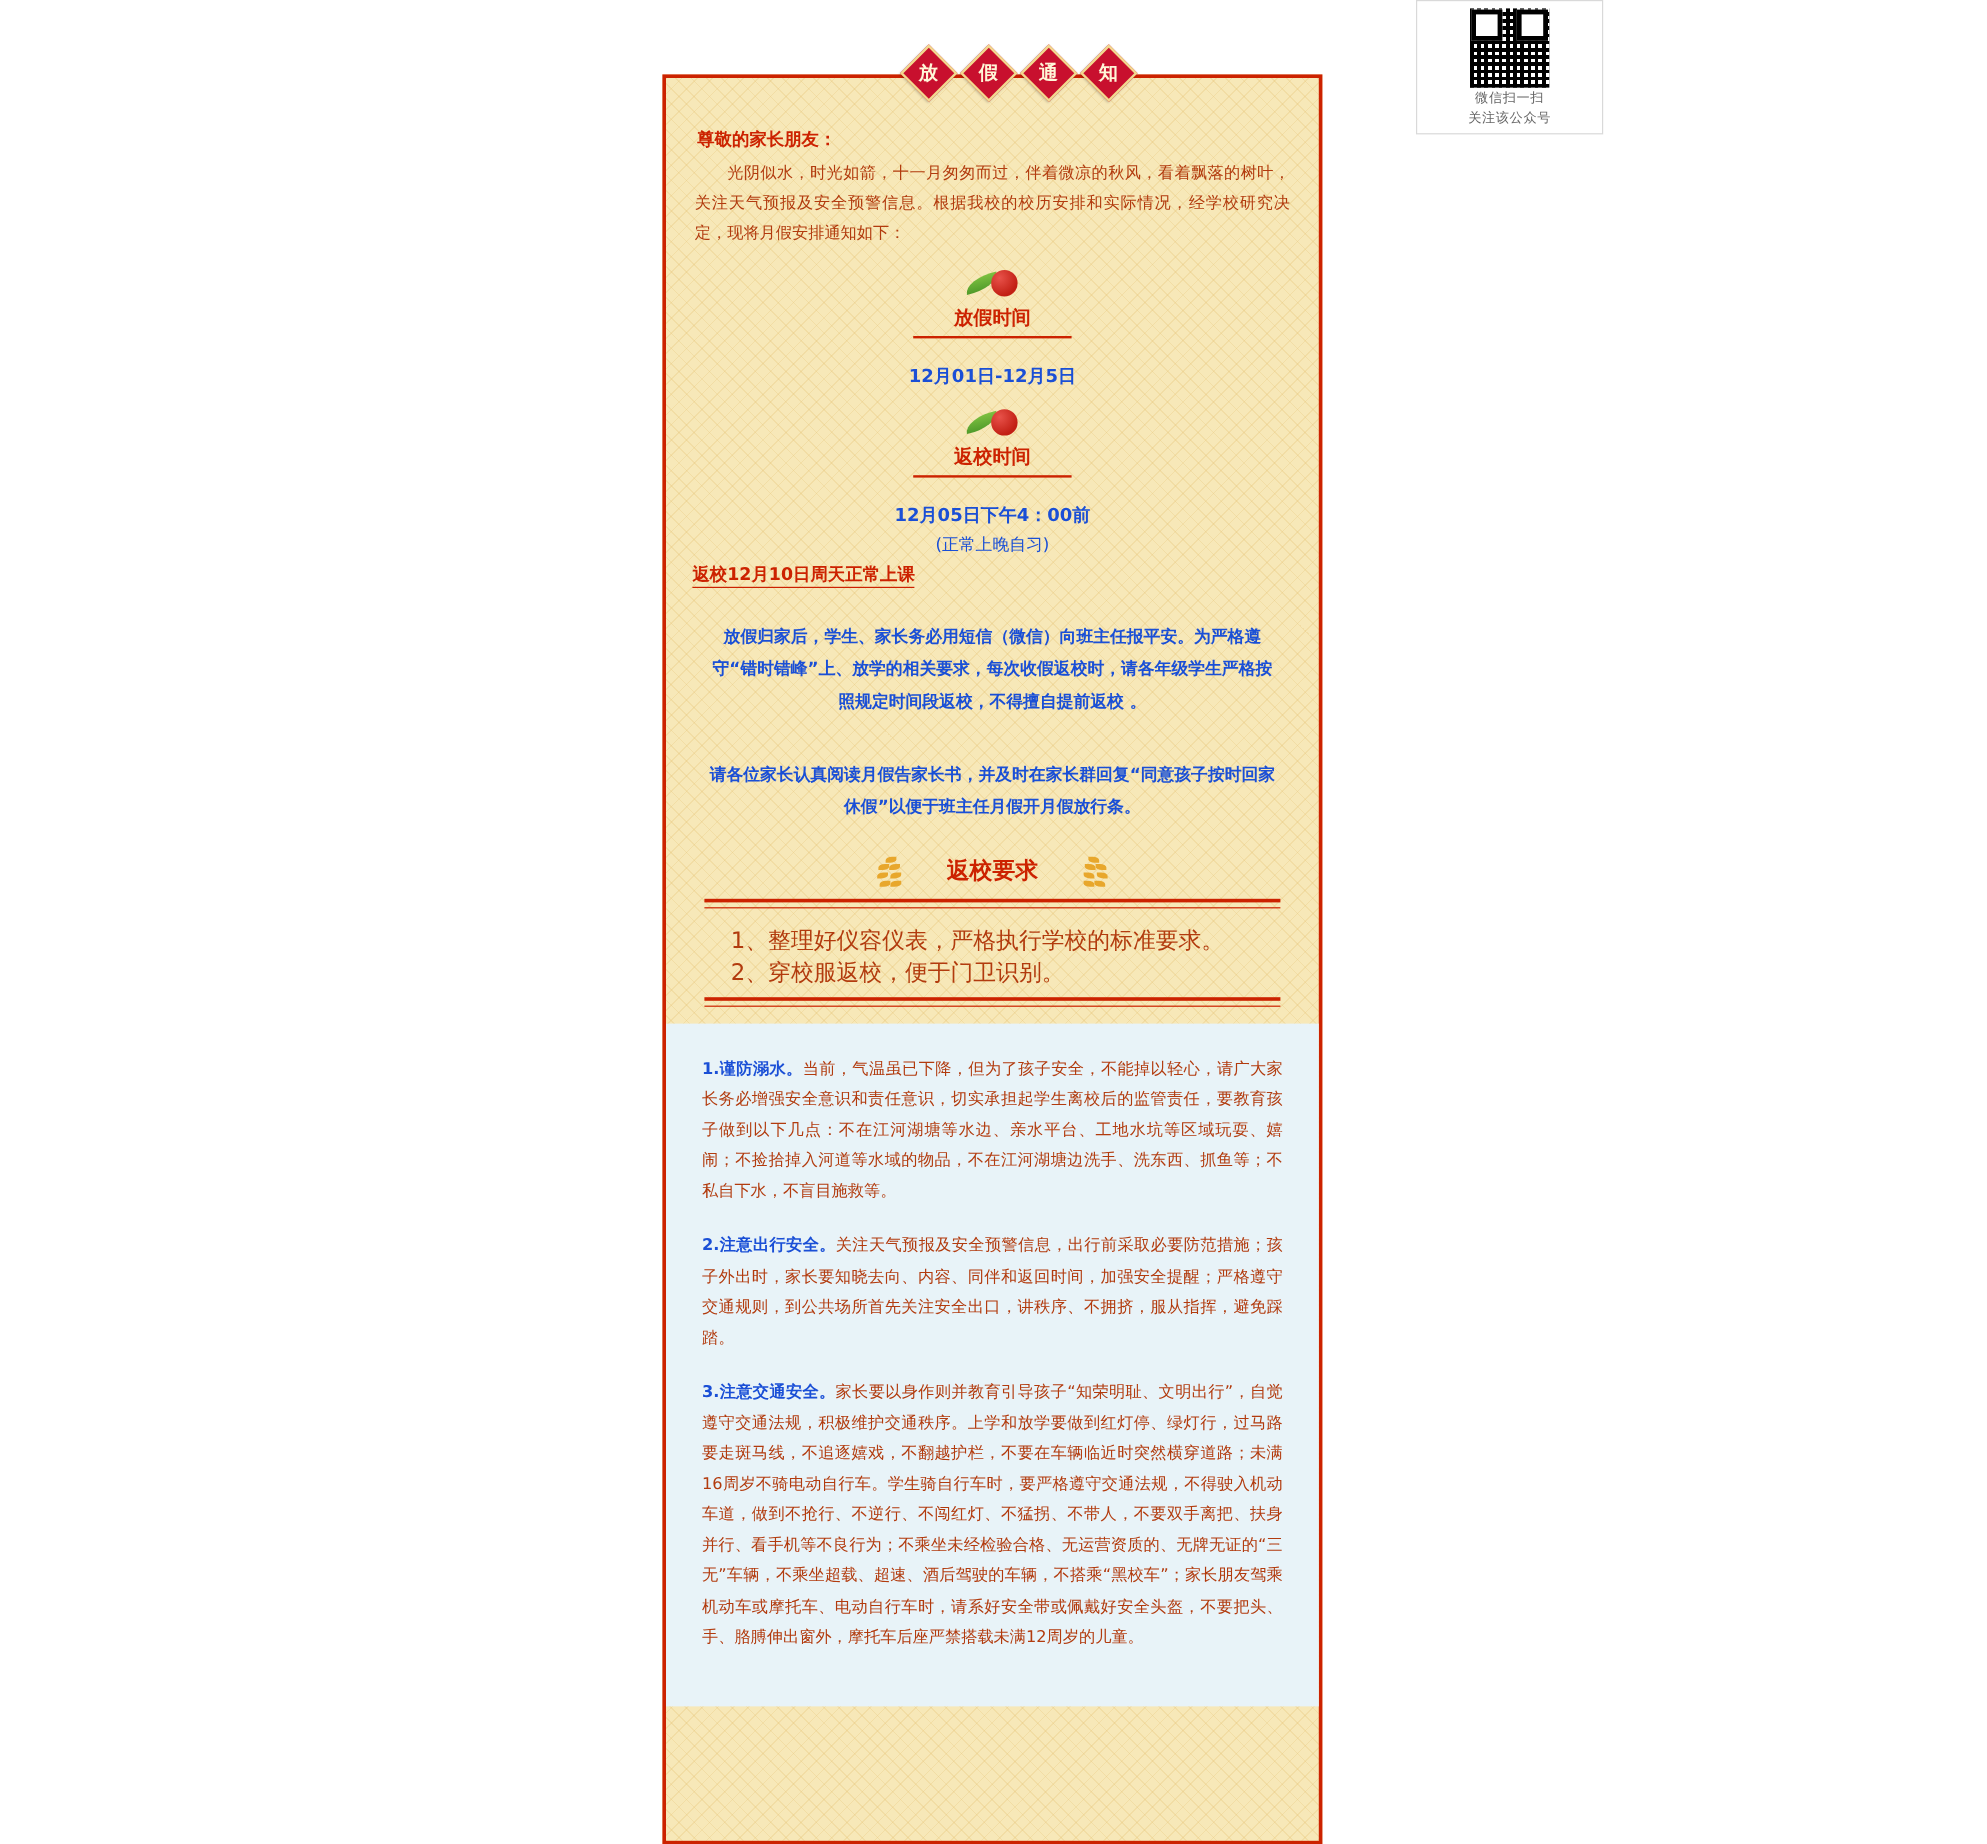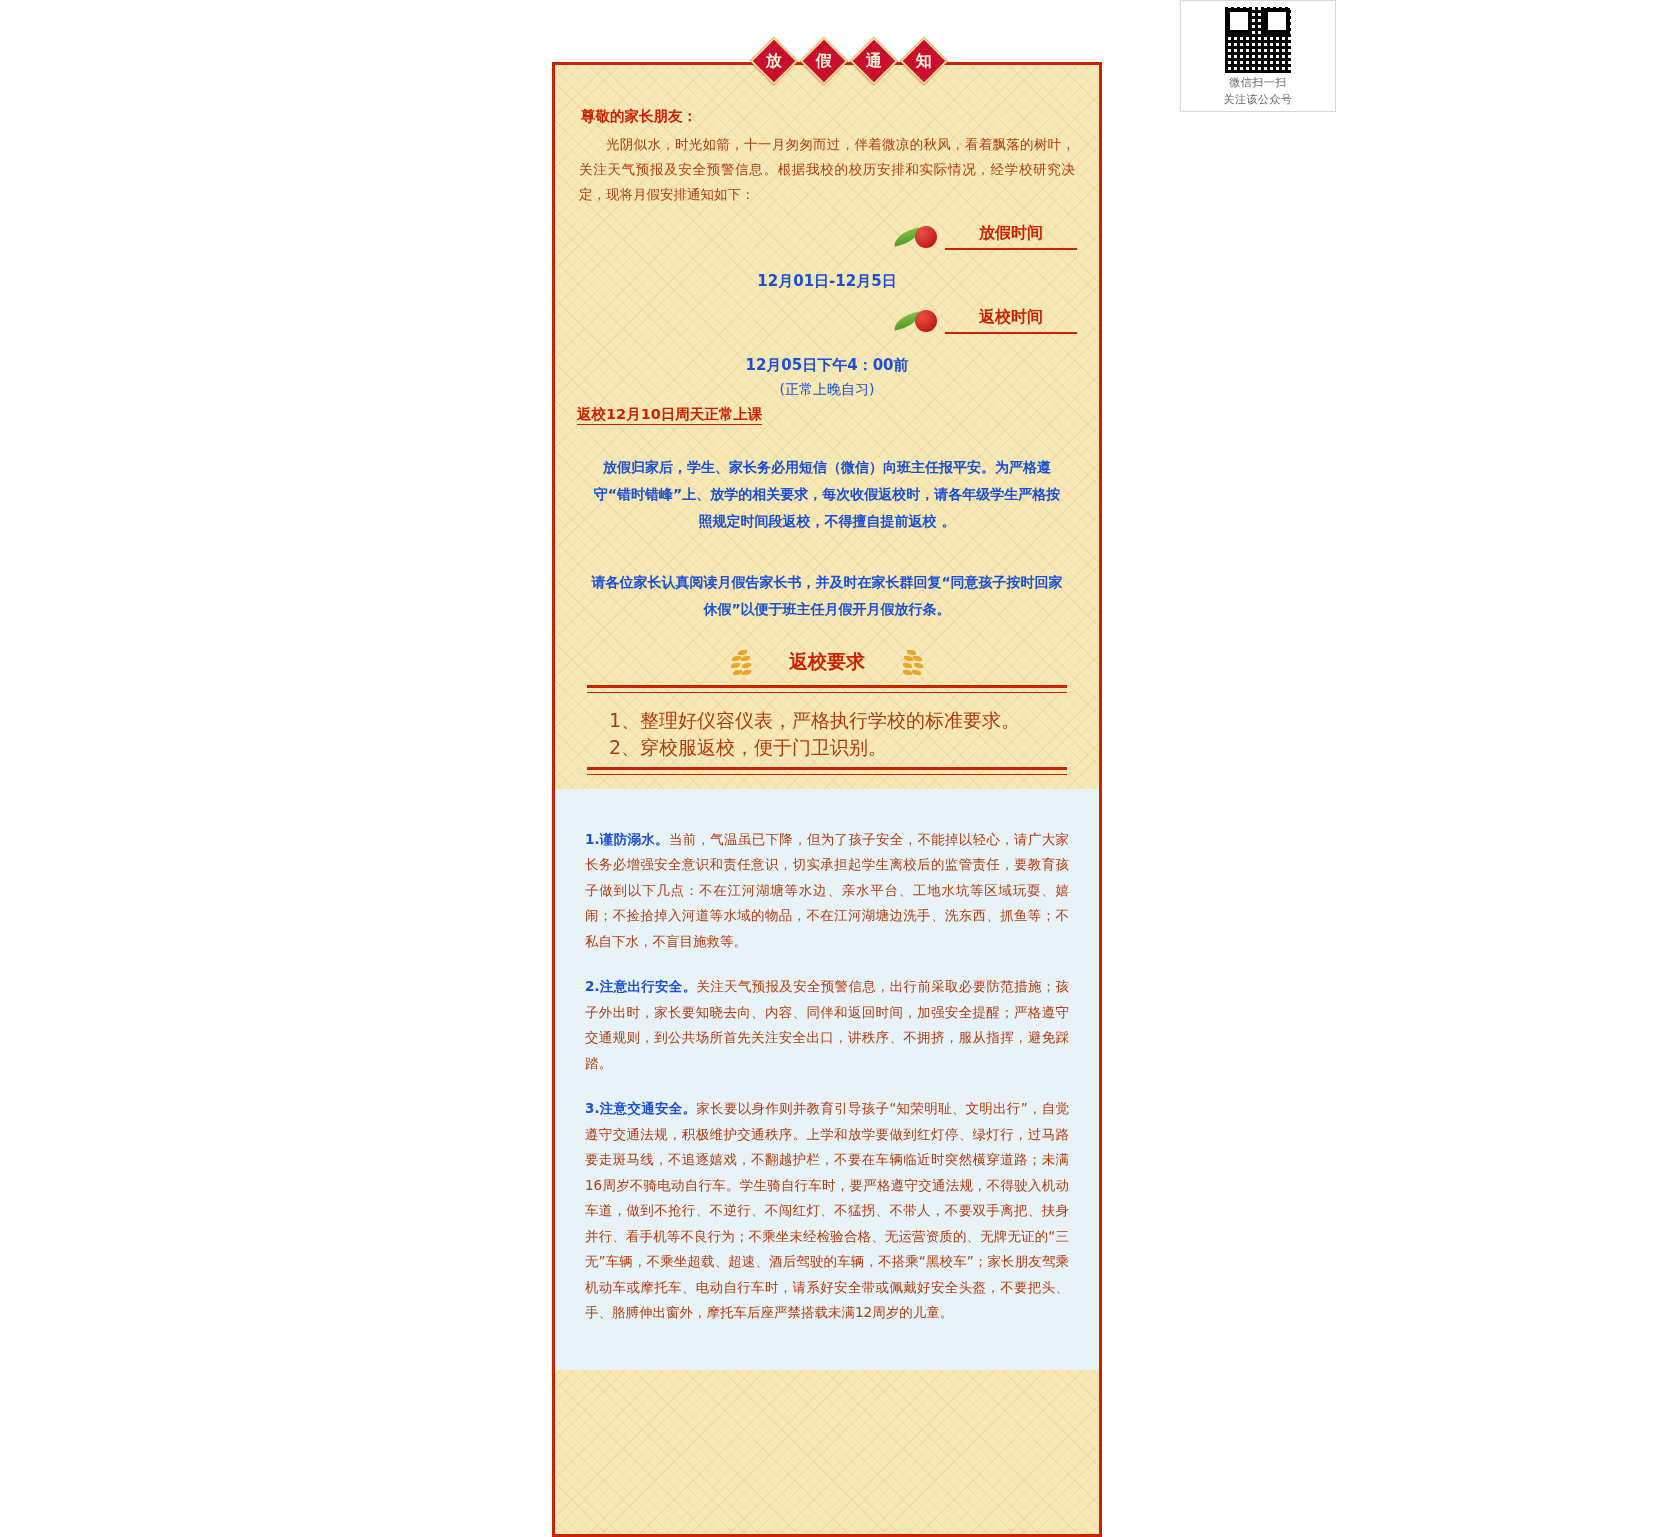--- a/index.html
+++ b/index.html
@@ -122,23 +122,24 @@
     text-indent: 2em;
     font-family: "DejaVu Sans", sans-serif;
     margin: 0 2px 14px 2px;
     text-align: justify;
   }
 
   
   .fruit-head {
     display: flex;
     align-items: center;
-    justify-content: flex-end;
+    justify-content: flex-start;
     gap: 6px;
     margin: 16px 0 0 0;
+    flex-direction: column;
   }
   .fruit-icon {
     position: relative;
     width: 46px;
     height: 26px;
   }
   .fruit-ball {
     position: absolute;
     right: 2px; top: 2px;
     width: 22px; height: 22px;
@@ -254,21 +255,21 @@
     color: #b23b0e;
     font-size: 19px;
     line-height: 27px;
     font-family: "DejaVu Sans", sans-serif;
   }
 
   
   .notes {
     margin: 14px -22px 16px -22px;
     background: #e8f3f8;
-    padding: 24px 30px 24px 30px;
+    padding: 12px 30px 24px 30px;
   }
   .note {
     color: #b23b0e;
     font-size: 13.5px;
     line-height: 25.5px;
     font-family: "DejaVu Sans", sans-serif;
     text-align: justify;
     margin-bottom: 20px;
   }
   .note b {

